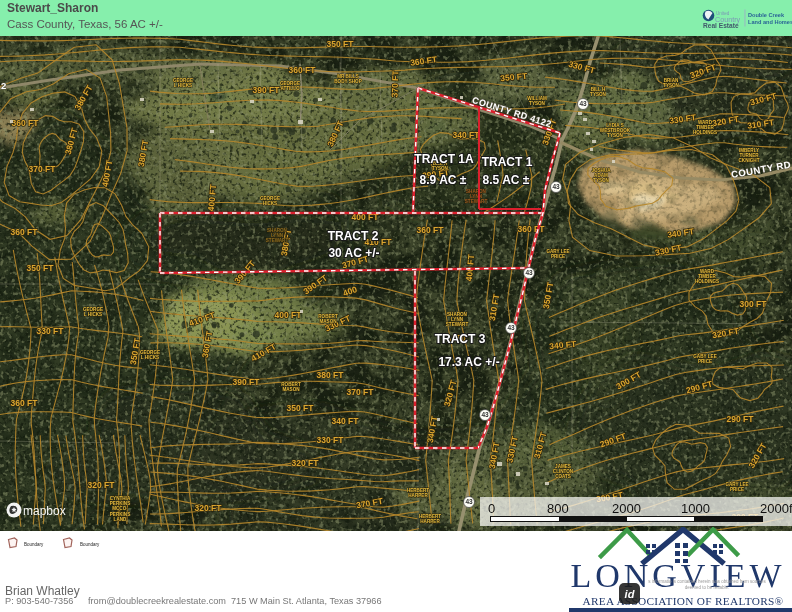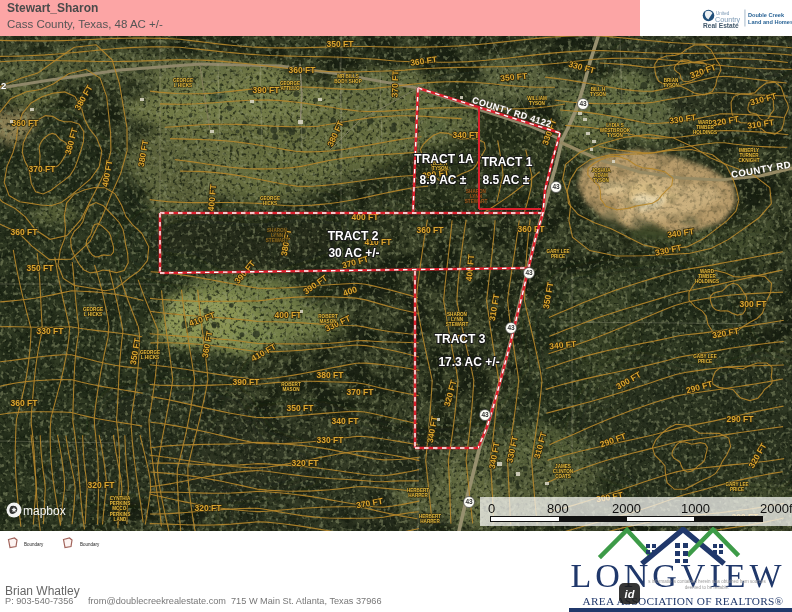--- a/index.html
+++ b/index.html
@@ -1,16 +1,16 @@
 <!DOCTYPE html>
 <html><head><meta charset="utf-8"><style>
 *{margin:0;padding:0;box-sizing:border-box}
 body{width:792px;height:612px;font-family:"Liberation Sans",sans-serif;background:#fff;overflow:hidden}
 .page{position:relative;width:792px;height:612px}
-.hdr{position:absolute;left:0;top:0;width:640px;height:36px;background:#fca5a5}
+.hdr{position:absolute;left:0;top:0;width:792px;height:36px;background:#86efac}
 .title{position:absolute;left:7px;top:1px;font-size:12px;font-weight:bold;color:#4a4a4a}
 .sub{position:absolute;left:7px;top:17.5px;font-size:11.5px;color:#555}
 .map{position:absolute;left:0;top:36px;width:792px;height:495px;overflow:hidden}
 .cl{font-weight:bold;fill:#dca62f;stroke:#2e2810;stroke-width:1.6px;paint-order:stroke;text-anchor:middle;font-family:"Liberation Sans",sans-serif}
 .ol{font-weight:bold;stroke:#2e2810;stroke-width:1px;paint-order:stroke;text-anchor:middle;font-family:"Liberation Sans",sans-serif}
 .tract{font-size:12px;font-weight:bold;fill:#fff;stroke:#1a1a1a;stroke-width:2px;paint-order:stroke;text-anchor:middle;font-family:"Liberation Sans",sans-serif}
 .shield{font-size:6.5px;font-weight:bold;fill:#333;text-anchor:middle;font-family:"Liberation Sans",sans-serif}
 .roadlab{font-size:9px;font-weight:bold;fill:#fff;stroke:#55503c;stroke-width:1.1px;paint-order:stroke;text-anchor:middle;letter-spacing:0.5px;font-family:"Liberation Sans",sans-serif}
 .roadlab2{font-size:9.5px;font-weight:bold;fill:#fff;stroke:#55503c;stroke-width:1px;paint-order:stroke;text-anchor:middle;letter-spacing:0.5px;font-family:"Liberation Sans",sans-serif}
 .scale{position:absolute;left:480px;top:461px;width:312px;height:29px;background:rgba(252,252,250,0.72)}
@@ -515,21 +515,21 @@
 </div>
 <div class="mapbox"><svg width="80" height="22" viewBox="0 0 80 22">
 <circle cx="11" cy="11" r="7.5" fill="#fff"></circle>
 <path d="M8 7 q5 -1 6 2 q1 3 -2 5 q-3 2 -5 0 q-1.5 -4 1 -7z" fill="#333"></path>
 <path d="M11 8 l0.8 1.7 1.8 0.3 -1.3 1.3 0.3 1.8 -1.6 -0.9 -1.6 0.9 0.3 -1.8 -1.3 -1.3 1.8 -0.3z" fill="#fff"></path>
 <text x="20" y="15.5" font-size="12" fill="#fff" font-family="Liberation Sans,sans-serif">mapbox</text>
 </svg></div>
 </div>
 <div class="hdr">
 <div class="title">Stewart_Sharon</div>
-<div class="sub">Cass County, Texas, 48 AC +/-</div>
+<div class="sub">Cass County, Texas, 56 AC +/-</div>
 <svg style="position:absolute;left:698px;top:7px" width="94" height="24" viewBox="0 0 94 24">
 <circle cx="10.5" cy="8.5" r="5.8" fill="#1f4e79"></circle>
 <path d="M7.5 4.5 a6 6 0 0 1 7 1.5 l-4.2 6.5 a6 6 0 0 1 -2.8 -8z" fill="#ffffff" fill-opacity="0.92"></path>
 <text x="18" y="7.5" font-size="4.6" fill="#7b99b5" font-family="Liberation Sans,sans-serif">United</text>
 <text x="17" y="14.5" font-size="7.2" fill="#7b99b5" font-family="Liberation Sans,sans-serif">Country</text>
 <text x="5" y="21" font-size="6.6" font-weight="bold" fill="#41586b" font-family="Liberation Sans,sans-serif">Real Estate</text>
 <rect x="46.5" y="2.5" width="0.9" height="17" fill="#9ab0c4"></rect>
 <text x="50" y="9.5" font-size="5.6" font-weight="bold" fill="#2a6496" font-family="Liberation Sans,sans-serif">Double Creek</text>
 <text x="50" y="16.8" font-size="5.6" font-weight="bold" fill="#2a6496" font-family="Liberation Sans,sans-serif">Land and Homes</text>
 </svg>

